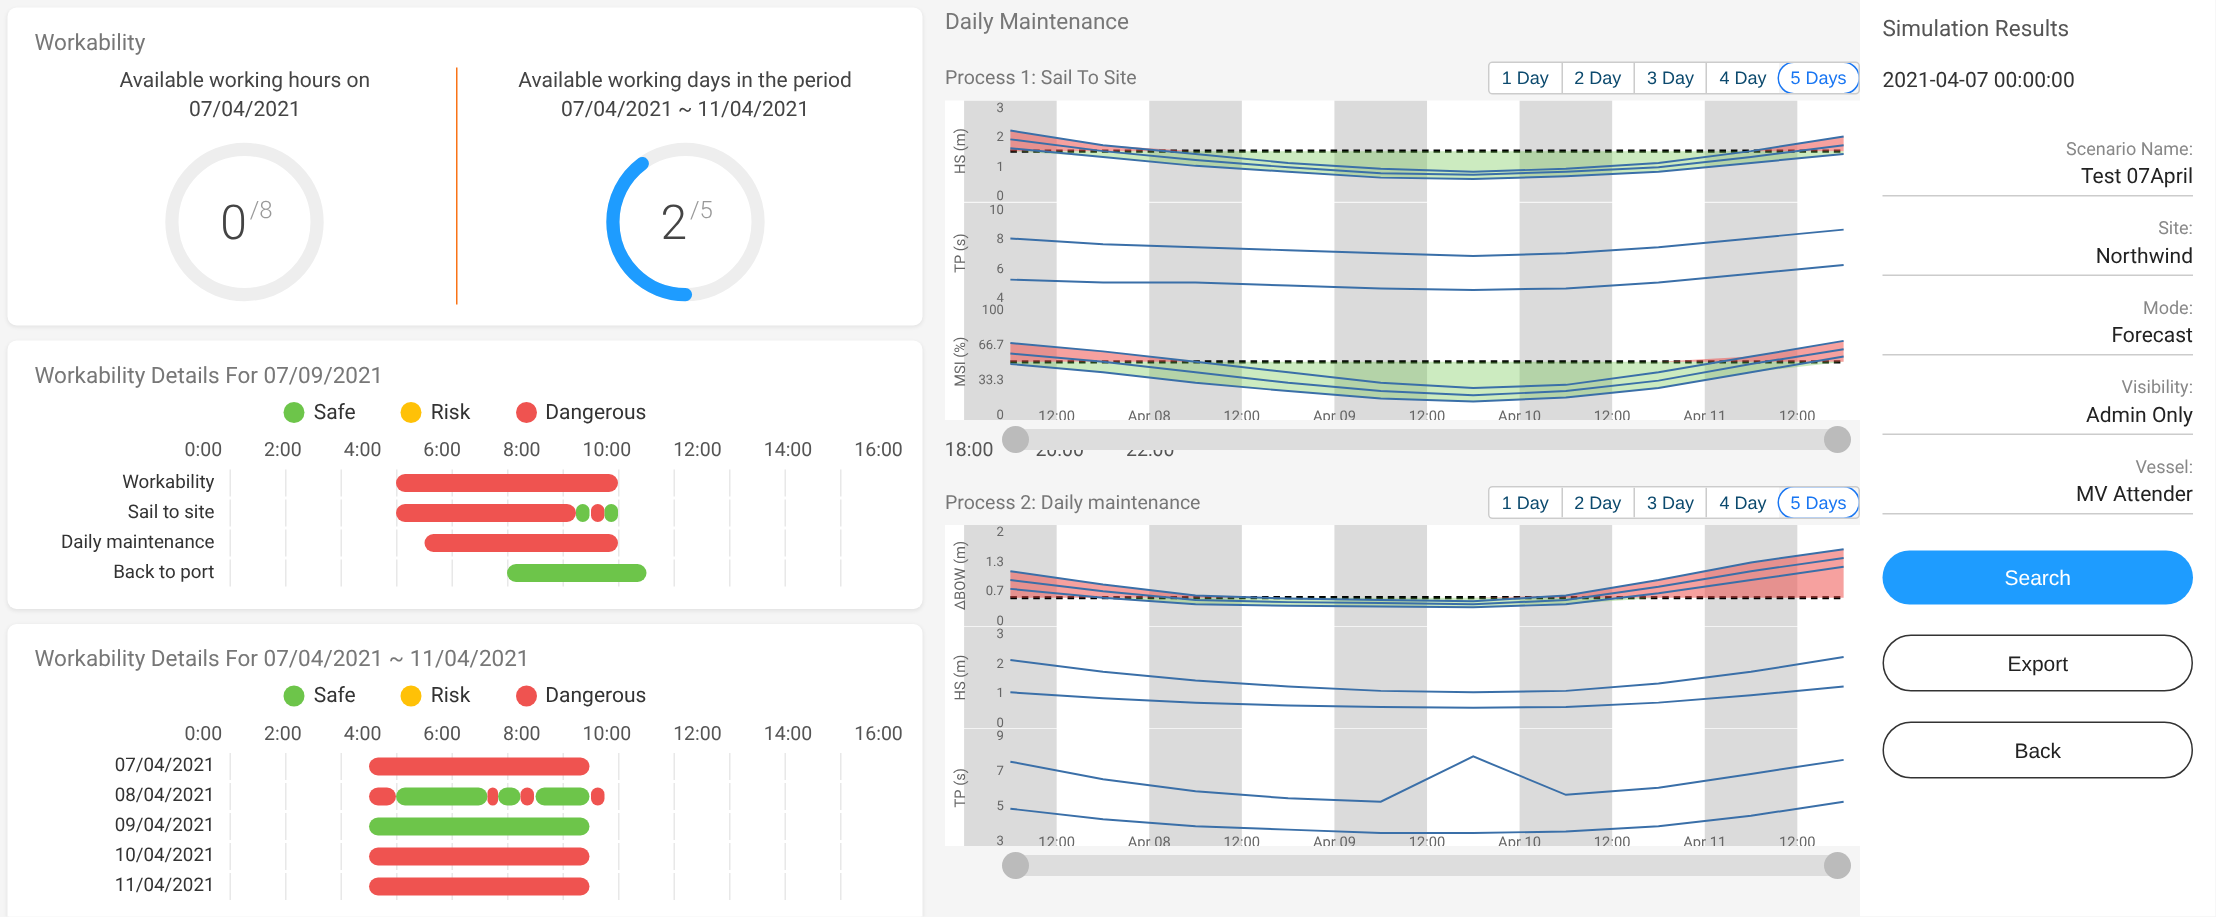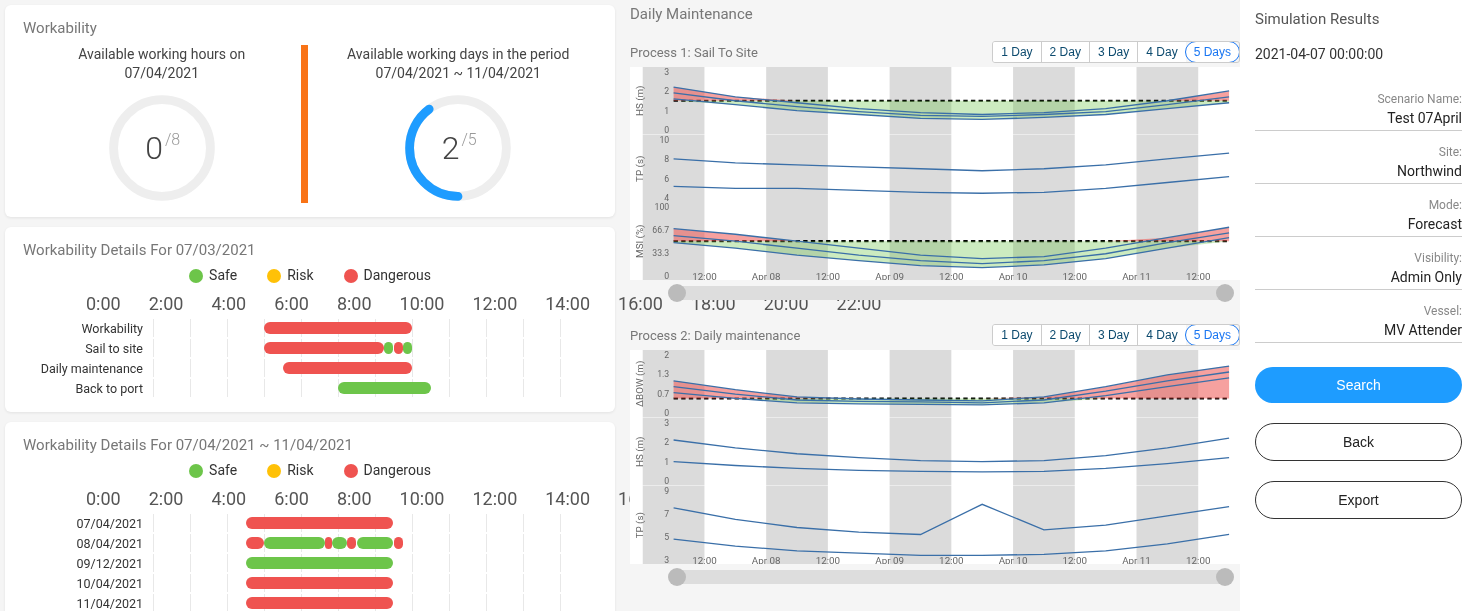--- a/index.html
+++ b/index.html
@@ -8,37 +8,37 @@
 .col-left { width:620px; padding:5px 5px 0 5px; }
 .col-mid { width:620px; padding:5px 0 0 10px; }
 .col-right { width:237px; padding:10px 15px; background:#fff; }
 
 .card { background:#fff; border-radius:6px; box-shadow:0 1px 3px rgba(0,0,0,0.08); padding:14px 18px; }
 .card-title { font-size:15px; color:#777; margin-bottom:8px; }
 
 
 .work-top { display:flex; }
 .ring-block { flex:1; text-align:center; }
-.ring-block + .ring-block { border-left:7px solid #f97316;padding-left:12px; }
+.ring-block + .ring-block { border-left:1px solid #f97316;padding-left:12px; }
 .ring-block .sub { font-size:14px; color:#444; line-height:1.35; }
 .ring { width:110px; height:110px; margin:10px auto 0; position:relative; }
 .ring svg { width:110px; height:110px; }
 .ring-text { position:absolute; top:0; left:0; width:100%; height:100%; display:flex; align-items:center; justify-content:center; font-size:32px; font-weight:300; color:#444;}
 .ring-text .den { font-size:16px; color:#999; position:relative; top:-8px; left:2px;}
 
 
 .legend { display:flex; gap:30px; justify-content:center; margin:6px 0 10px;}
 .legend span.dot { display:inline-block; width:14px; height:14px; border-radius:50%; margin-right:6px; vertical-align:middle;}
 .leg-safe .dot{background:#6dc54a;}
 .leg-risk .dot{background:#ffc107;}
 .leg-dang .dot{background:#ef5350;}
 
 
 .gantt { position:relative; }
-.gantt-axis { display:flex; margin-left:63px; justify-content:space-between; font-size:18px; color:#555; margin-bottom:4px;gap:28px;}
+.gantt-axis { display:flex; margin-left:100px; justify-content:space-between; font-size:13px; color:#555; margin-bottom:4px;gap:28px;}
 .gantt-row { display:flex; align-items:center; height:20px; }
 .gantt-label { width:130px; text-align:right; padding-right:10px; font-size:12.5px; color:#333;}
 .gantt-track { flex:1; position:relative; height:18px; }
 .gantt-track .grid { position:absolute; inset:0; display:flex;}
 .gantt-track .grid div { flex:1; border-left:1px solid #e8e8e8;}
 .seg { position:absolute; top:3px; height:12px; border-radius:6px;}
 .seg.red{background:#ef5350;}
 .seg.green{background:#6dc54a;}
 
 
@@ -102,21 +102,21 @@
           <div class="ring-text">
               <span>2</span>
               <span class="den">/5</span>
             </div>
         </div>
       </div>
     </div>
   </div>
 
   <div class="card">
-    <div class="card-title">Workability Details For 07/03/2021</div>
+    <div class="card-title">Workability Details For 07/09/2021</div>
     <div class="legend">
       <span class="leg-safe"><span class="dot"></span><span>Safe</span></span>
       <span class="leg-risk"><span class="dot"></span><span>Risk</span></span>
       <span class="leg-dang"><span class="dot"></span><span>Dangerous</span></span>
     </div>
     <div class="gantt" id="gantt1">
         <div class="gantt-axis">
           <span>0:00</span>
           <span>2:00</span>
           <span>4:00</span>
@@ -278,21 +278,21 @@
             <div class="seg red" style="left:20.833333333333336%;width:4.166666666666666%"></div>
             <div class="seg green" style="left:25%;width:13.750000000000004%"></div>
             <div class="seg red" style="left:38.75%;width:1.6666666666666607%"></div>
             <div class="seg green" style="left:40.416666666666664%;width:3.333333333333336%"></div>
             <div class="seg red" style="left:43.75%;width:2.083333333333333%"></div>
             <div class="seg green" style="left:45.83333333333333%;width:8.333333333333332%"></div>
             <div class="seg red" style="left:54.166666666666664%;width:2.083333333333333%"></div>
           </div>
         </div>
         <div class="gantt-row">
-          <div class="gantt-label">09/12/2021</div>
+          <div class="gantt-label">09/04/2021</div>
           <div class="gantt-track">
             <div class="grid">
               <div></div>
               <div></div>
               <div></div>
               <div></div>
               <div></div>
               <div></div>
               <div></div>
               <div></div>
@@ -521,15 +521,15 @@
       <div class="field">
         <label>Visibility:</label>
         <div class="val">Admin Only</div>
       </div>
       <div class="field">
         <label>Vessel:</label>
         <div class="val">MV Attender</div>
       </div>
     </div>
   <button class="btn btn-primary">Search</button>
+  <button class="btn btn-outline">Export</button>
   <button class="btn btn-outline">Back</button>
-  <button class="btn btn-outline">Export</button>
 </div>
 
 </body></html>

